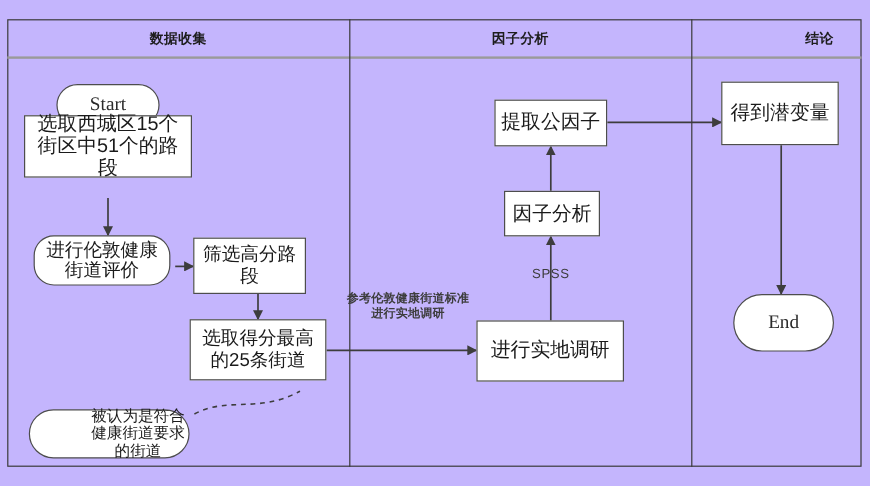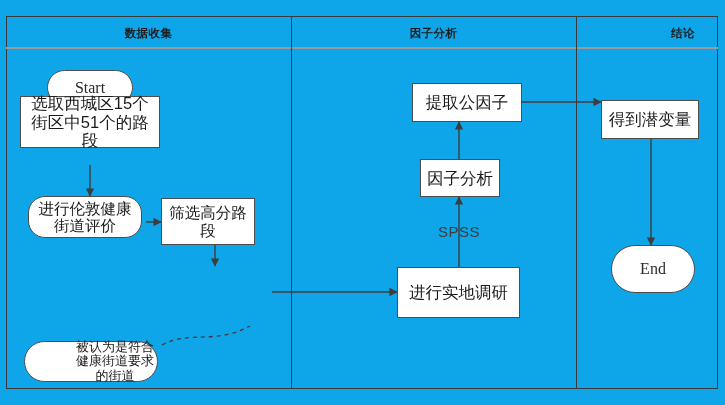--- a/index.html
+++ b/index.html
@@ -10,21 +10,21 @@
   body {
     width: 725px;
     height: 405px;
     font-family: "Liberation Sans", sans-serif;
     overflow: hidden;
   }
   #canvas {
     position: relative;
     width: 725px;
     height: 405px;
-    background: #0ea5e9;
+    background: #c4b5fd;
   }
   #edges {
     position: absolute;
     left: 0;
     top: 0;
     width: 725px;
     height: 405px;
     pointer-events: none;
   }
 
@@ -110,21 +110,21 @@
   }
 
   
   .edge-label {
     position: absolute;
     text-align: center;
     color: #3d3d3d;
     line-height: 1.18;
   }
   .edge-label.spss {
-    font-size: 15px;
+    font-size: 11px;
     letter-spacing: 0.5px;
   }
   .edge-label.survey {
     font-size: 10px;
     font-weight: bold;
     letter-spacing: 0.2px;
   }
 </style>
 </head>
 <body>
@@ -179,41 +179,48 @@
   </div>
 
   <div class="node process" style="left:28px; top:196px; width:114px; height:42px;border-radius:17px;">
     <span class="txt fs-cjk-md">进行伦敦健康街道评价</span>
   </div>
 
   <div class="node process" style="left:161px; top:198px; width:94px; height:47px;">
     <span class="txt fs-cjk-md">筛选高分路段</span>
   </div>
 
+  <div class="node process" style="left:158px; top:266px; width:114px; height:51px;">
+    <span class="txt fs-cjk-md">选取得分最高的25条街道</span>
+  </div>
 
   <div class="node annotation" style="left:24px; top:341px; width:134px; height:41px;">
     <span class="txt fs-cjk-sm">被认为是符合健康街道要求的街道</span>
   </div>
 
   <div class="node process" style="left:397px; top:267px; width:123px; height:51px;">
     <span class="txt fs-cjk-lg">进行实地调研</span>
   </div>
 
   <div class="node process" style="left:420px; top:159px; width:80px; height:38px;">
     <span class="txt fs-cjk-lg">因子分析</span>
   </div>
 
-  <div class="node process" style="left:412px; top:83px; width:110px; height:39px;">
+  <div class="node process" style="left:412px; top:83px; width:94px; height:39px;">
     <span class="txt fs-cjk-lg">提取公因子</span>
   </div>
 
   <div class="edge-label spss" style="left:423px; top:223px; width:72px;">SPSS</div>
 
-
-  <div class="node process" style="left:601px; top:100px; width:98px; height:39px;align-items:center;">
+  <div class="edge-label survey" style="left:281px; top:244px; width:118px;">
+    <div>参考伦敦健康街道标准</div>
+    <div>进行实地调研</div>
+  </div>
+
+  <div class="node process" style="left:601px; top:68px; width:98px; height:53px;align-items:center;">
     <span class="txt fs-cjk-lg">得到潜变量</span>
   </div>
 
   <div class="node terminator" style="left:611px; top:245px; width:84px; height:48px;">
     <span class="txt serif-term">End</span>
   </div>
 
 </div>
 
 </body></html>

